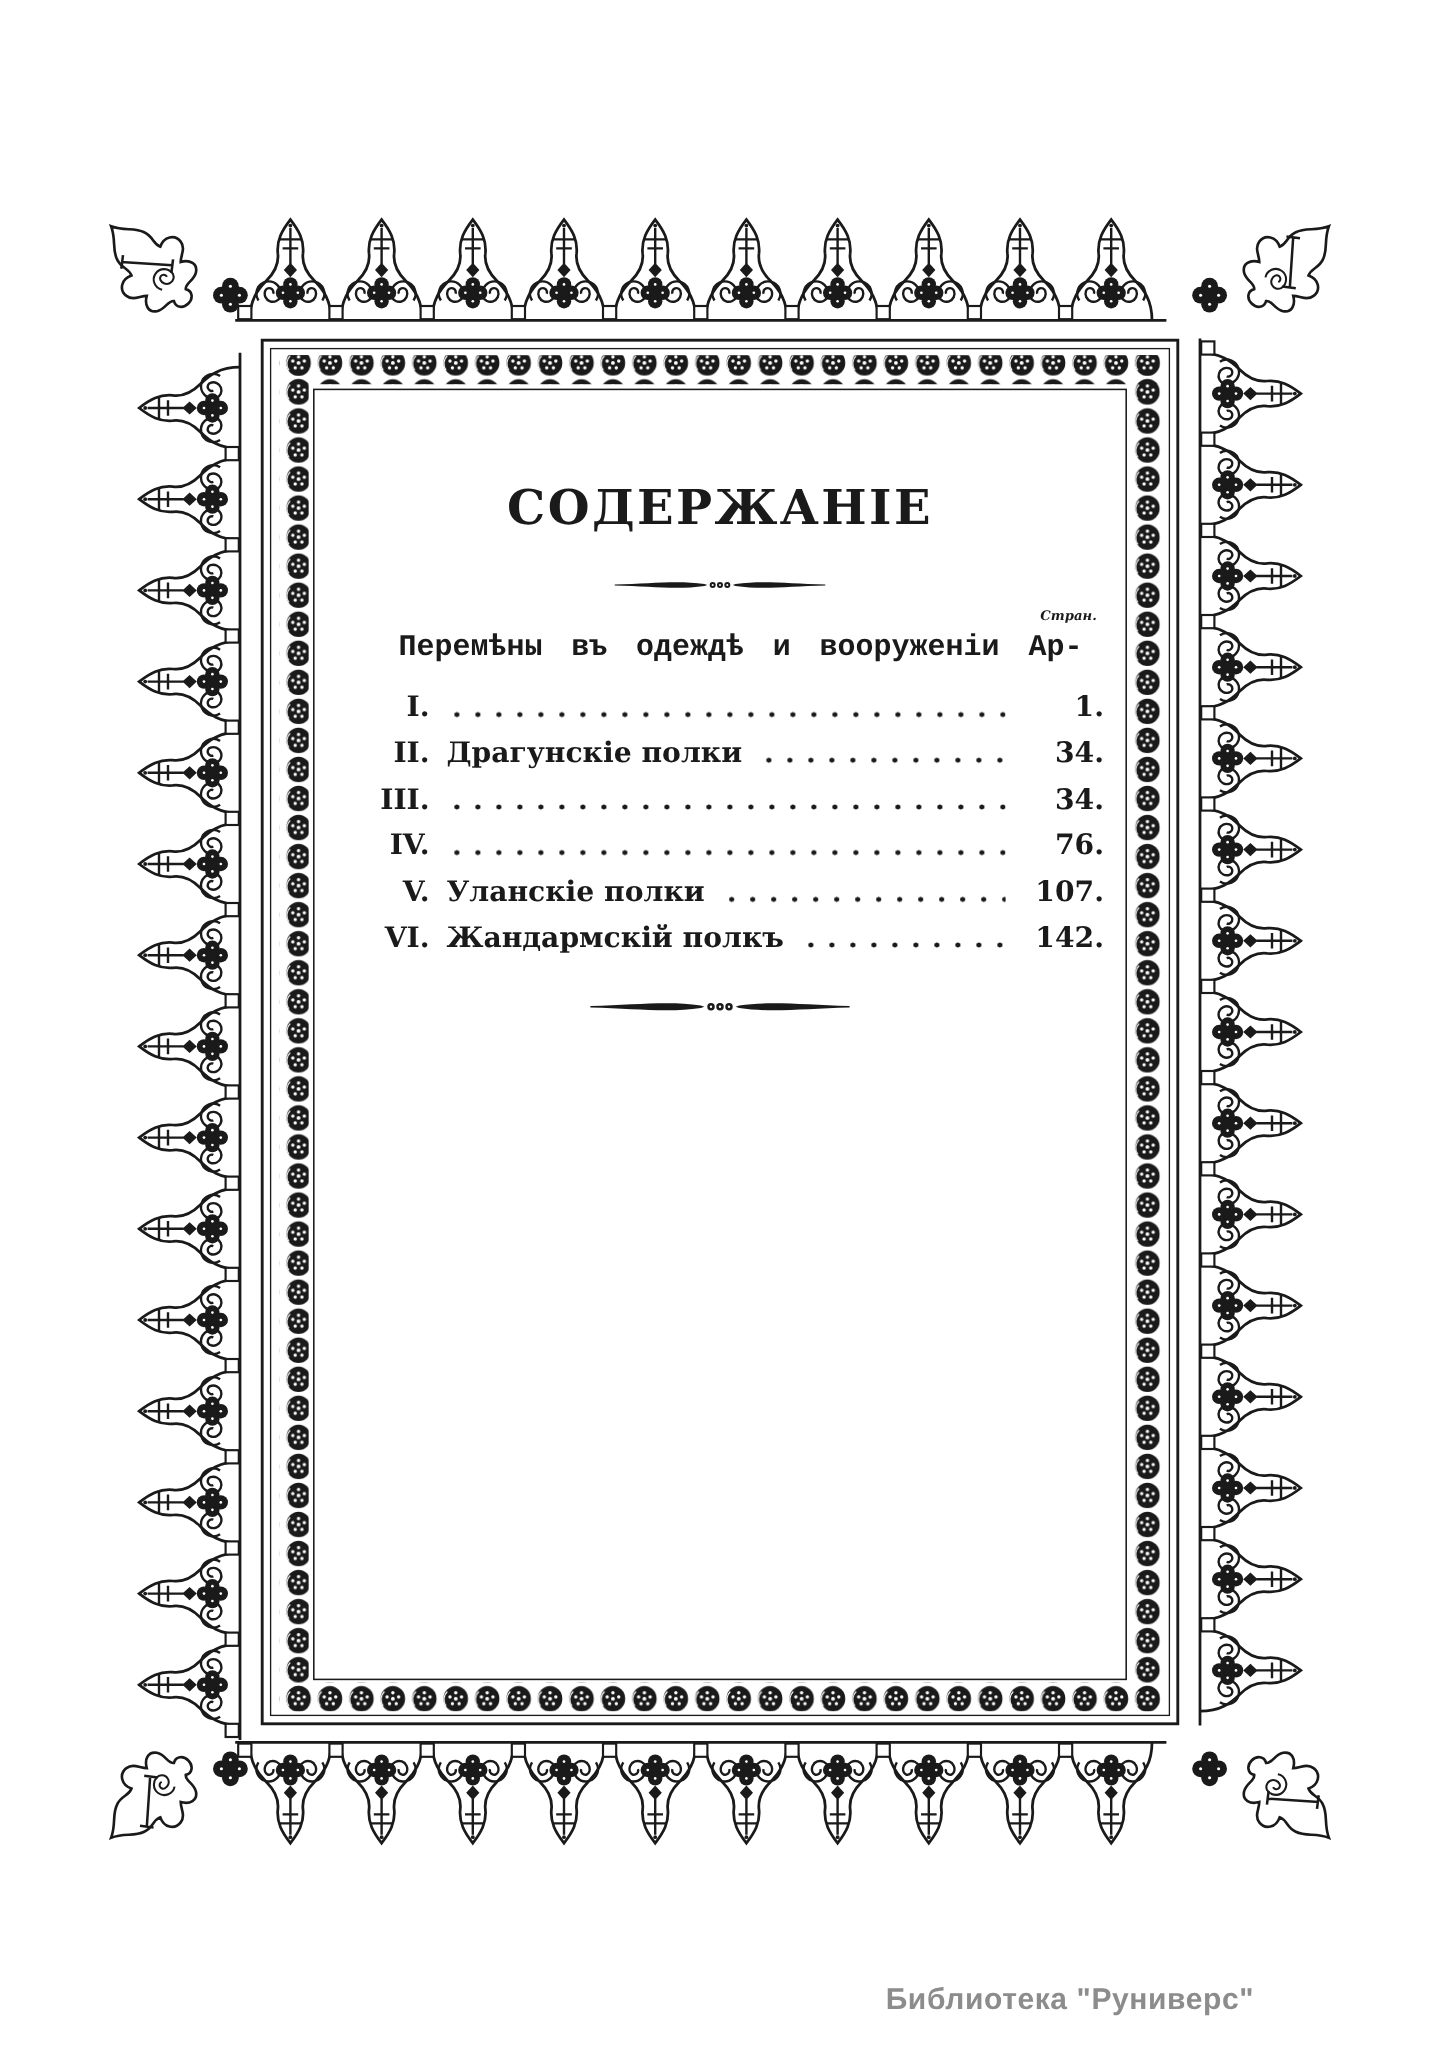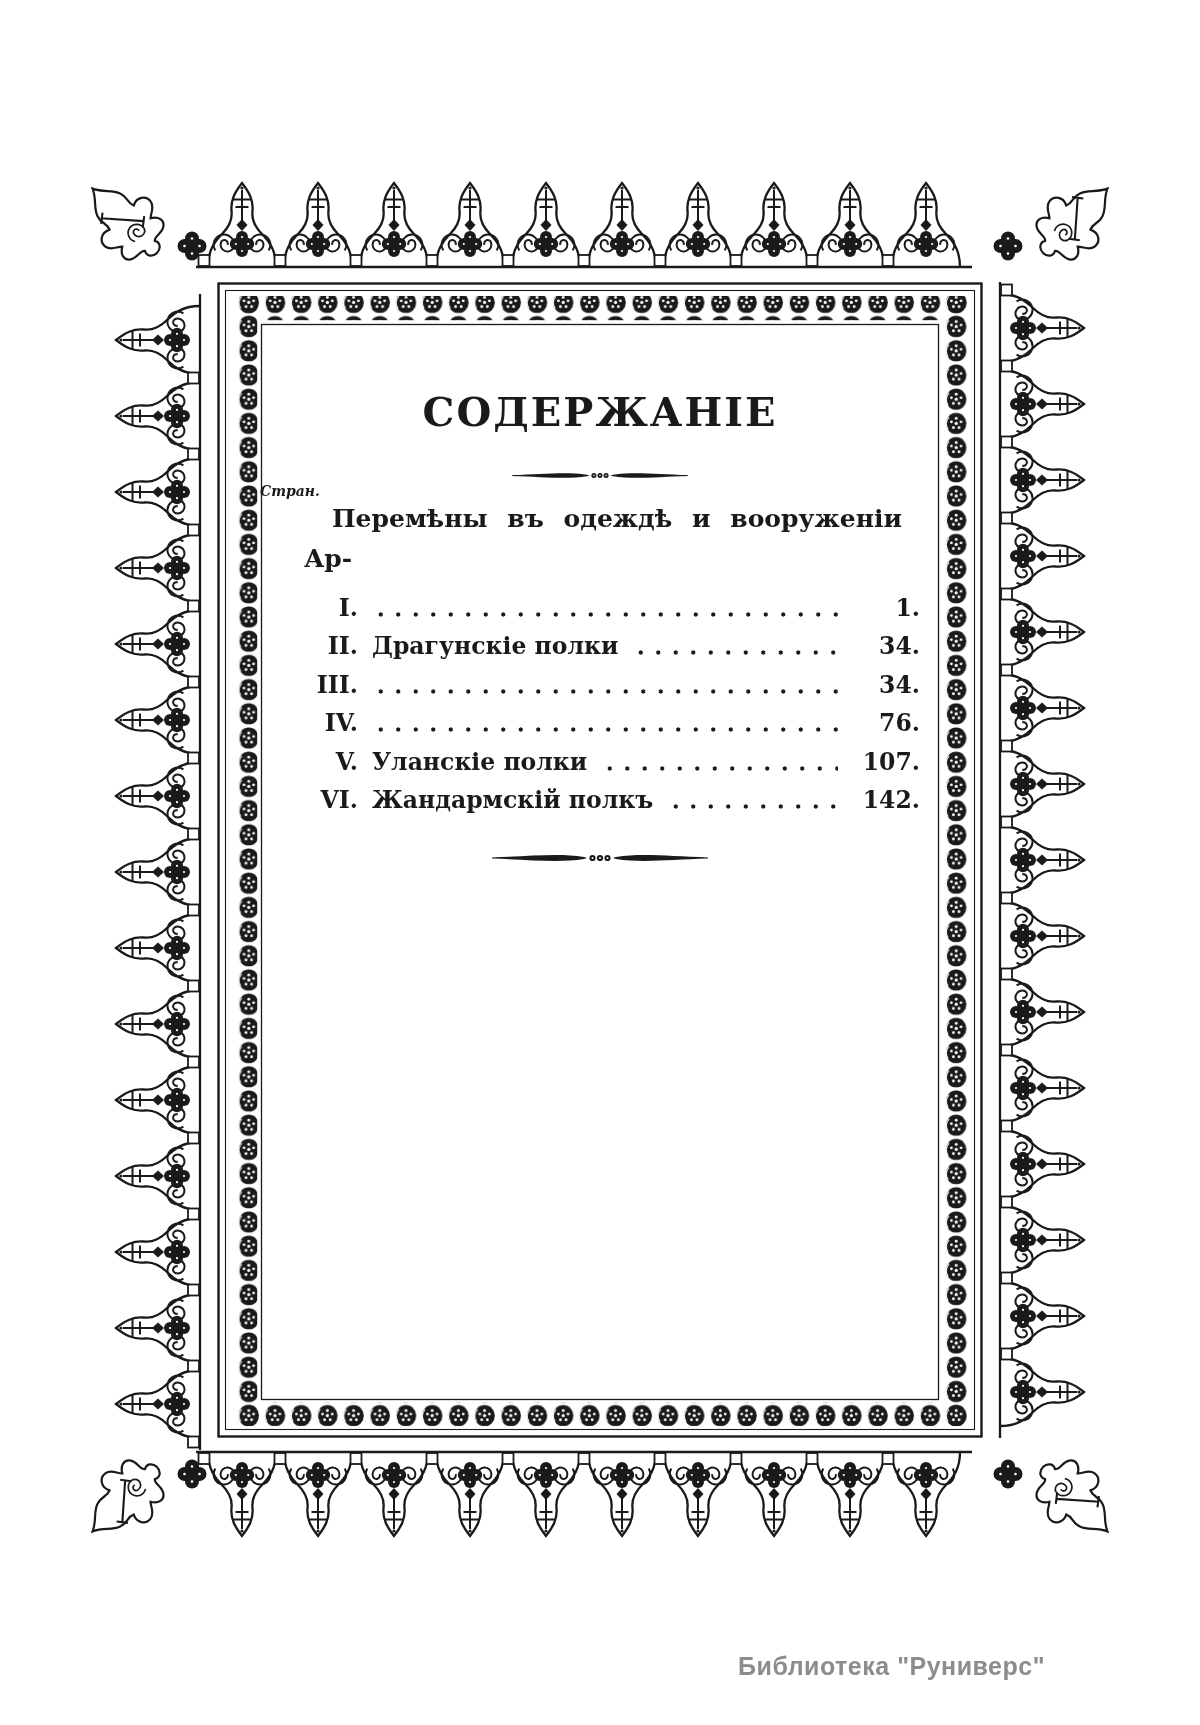--- a/index.html
+++ b/index.html
@@ -8,50 +8,51 @@
     width: 1200px;
     height: 1725px;
     background: #ffffff;
     font-family: "DejaVu Serif", serif;
     color: #1a1a1a;
     overflow: hidden;
   }
   .frame { position:absolute; left:0; top:0; width:1200px; height:1725px; }
   .content {
     position: absolute;
-    left: 260px; top: 332px;
+    left: 260px; top: 344px;
     width: 680px;
     text-align: center;
   }
   .title {
     margin: 58px 0 0 0;
     font-size: 40px;
     line-height: 1.1;
     font-weight: bold;
     letter-spacing: 2px;
   }
   .subtitle {
     margin: 26px 0 0 0;
     font-size: 21px;
     font-weight: bold;
     letter-spacing: 4px;
   }
   .divider { display:block; margin: 34px auto 0 auto; }
   .divider-sm { width: 182px; height: 15px; }
   .divider-lg { width: 228px; height: 18px; margin-top: 30px; }
   .stran {
+    margin-top: 12px;
     padding-right: 26px;
-    text-align: left;
+    text-align: right;
     font-style: italic;
     font-weight: bold;
-    font-size: 14px;
+    font-size: 11px;
   }
   .heading { margin-top: 0; padding: 0 38px 0 44px; font-weight: bold; font-size: 25px; line-height: 40px; }
   .heading-line { text-align: justify; text-align-last: justify; }
-  .heading-line.first { text-indent: 28px; }
+  .heading-line.first { text-indent: 28px; font-family: Liberation Mono, monospace; }
   .toc { margin-top: 10px; font-weight: bold; font-size: 23.5px; }
   .toc-row { display: flex; line-height: 38.4px; padding: 0 20px 0 40px; }
   .toc-num { width: 58px; text-align: right; flex: none; }
   .toc-label { margin-left: 14px; white-space: nowrap; flex: none; }
   .toc-leader {
     flex: 1 1 auto;
     height: 38.4px;
     margin: 0 12px 0 10px;
     background-image: radial-gradient(circle, #1a1a1a 1.9px, rgba(0,0,0,0) 2.3px);
     background-size: 17.5px 5px;

